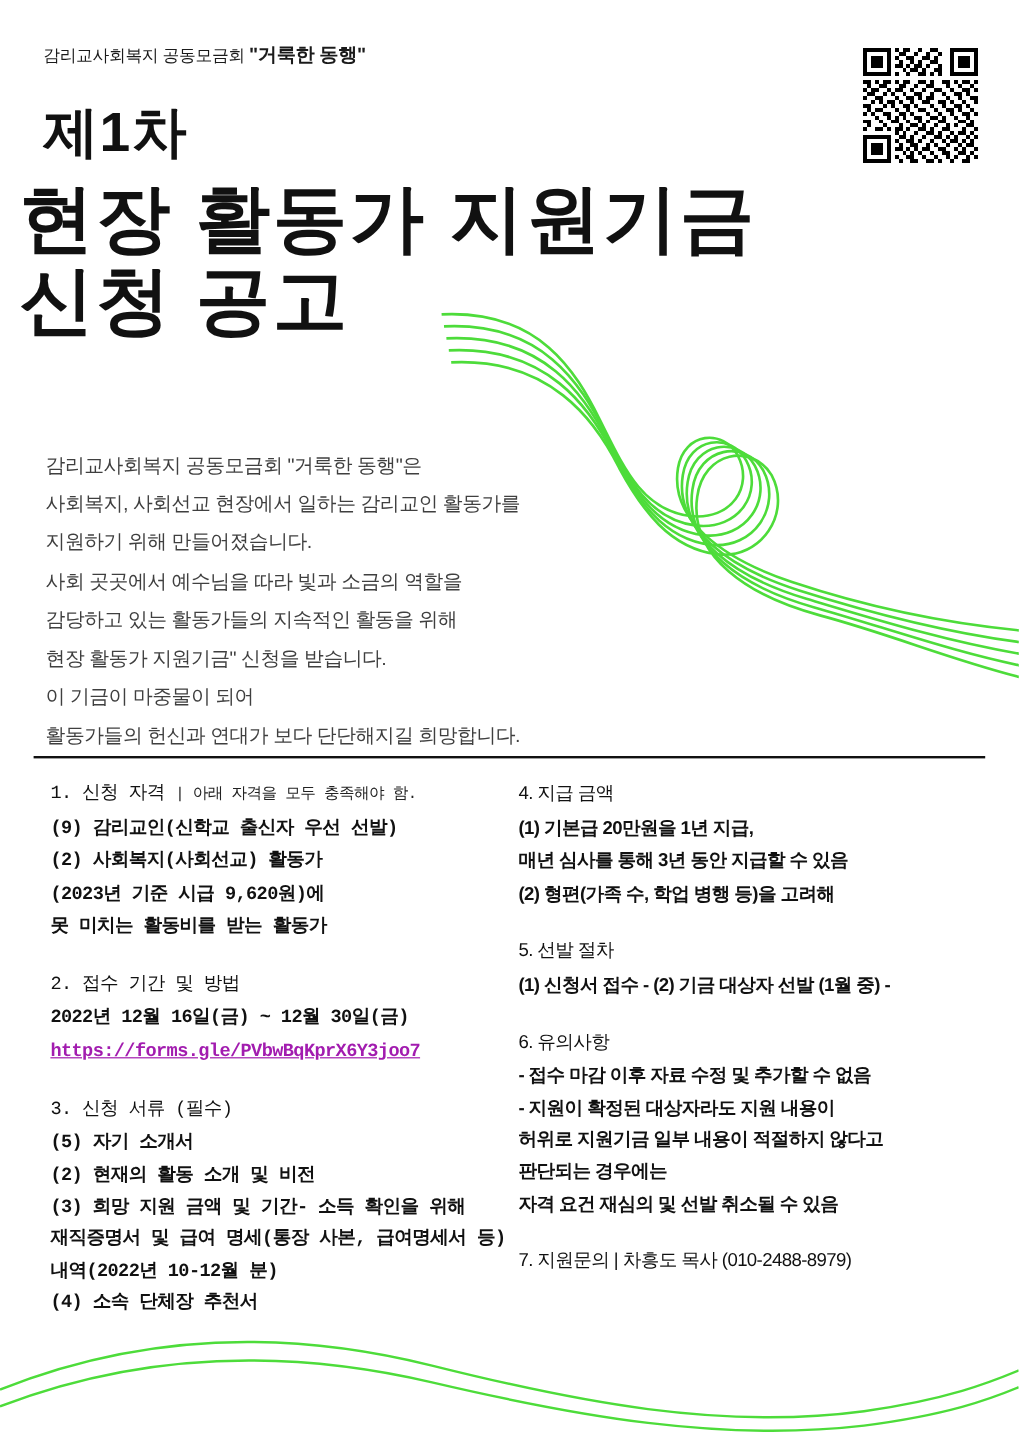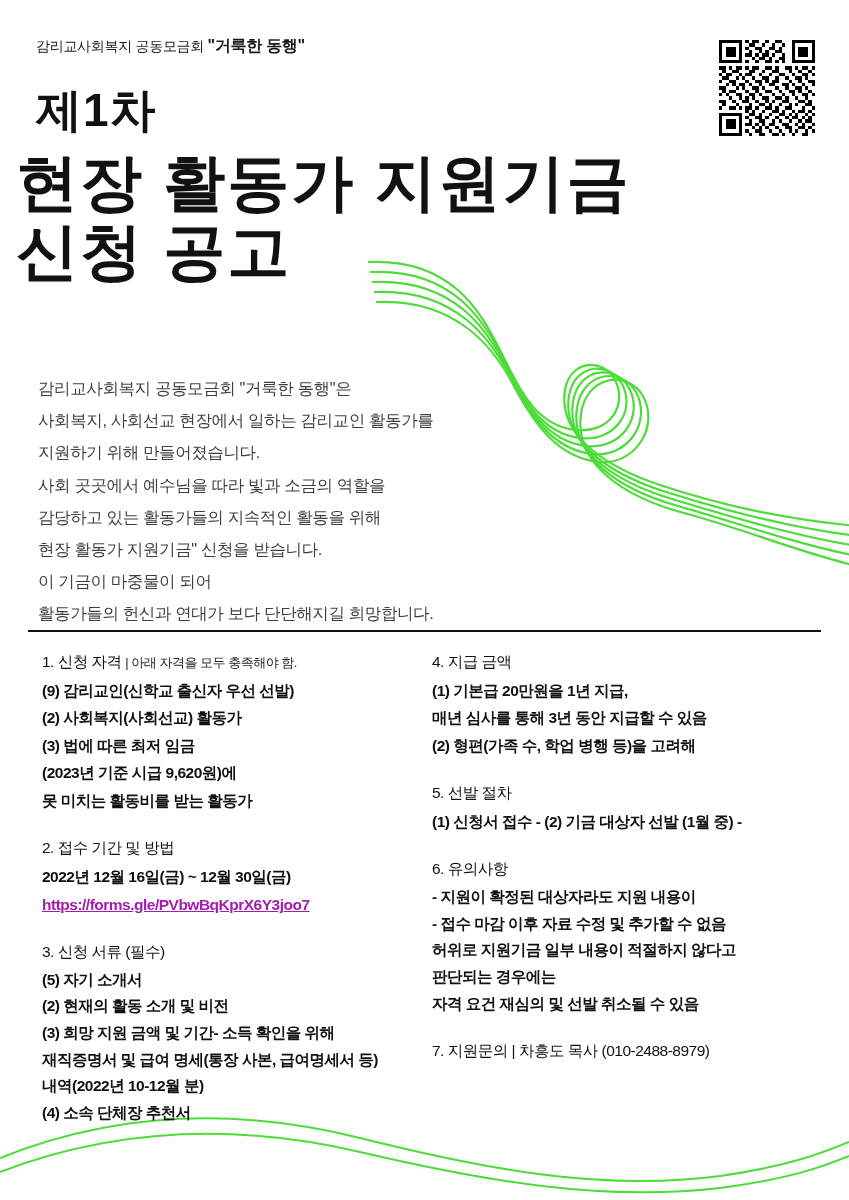--- a/index.html
+++ b/index.html
@@ -111,21 +111,21 @@
 
   
   .col {
     position: absolute;
     top: 648px;
     font-size: 15.5px;
     line-height: 1.78;
     letter-spacing: -0.5px;
     color: #111111;
   }
-  .col-left { left: 42px; width: 390px; }
+  .col-left { left: 42px; width: 390px; font-family: Liberation Mono, monospace; }
   .col-right { left: 432px; width: 400px; }
 
   .blk { margin-bottom: 20px; }
   .blk:last-child { margin-bottom: 0; }
 
   .blk-head {
     font-size: 15.5px;
     font-weight: normal;
     margin-bottom: 1px;
   }
@@ -424,21 +424,20 @@
     <div class="divider"></div>
 
     <div class="col col-left">
 
       <div class="blk">
         <div class="blk-head">
           <span>1. 신청 자격 </span><span class="sub">| 아래 자격을 모두 충족해야 함.</span>
         </div>
         <div class="line">(9) 감리교인(신학교 출신자 우선 선발)</div>
         <div class="line">(2) 사회복지(사회선교) 활동가</div>
-        <div class="line">(3) 법에 따른 최저 임금</div>
         <div class="line">(2023년 기준 시급 9,620원)에</div>
         <div class="line">못 미치는 활동비를 받는 활동가</div>
       </div>
 
       <div class="blk">
         <div class="blk-head">2. 접수 기간 및 방법</div>
         <div class="line">2022년 12월 16일(금) ~ 12월 30일(금)</div>
         <a class="link" href="#">https://forms.gle/PVbwBqKprX6Y3joo7</a>
       </div>
 
@@ -463,22 +462,22 @@
         <div class="line">(2) 형편(가족 수, 학업 병행 등)을 고려해</div>
       </div>
 
       <div class="blk">
         <div class="blk-head">5. 선발 절차</div>
         <div class="line">(1) 신청서 접수 - (2) 기금 대상자 선발 (1월 중) -</div>
       </div>
 
       <div class="blk">
         <div class="blk-head">6. 유의사항</div>
+        <div class="line tight">- 접수 마감 이후 자료 수정 및 추가할 수 없음</div>
         <div class="line tight">-  지원이 확정된 대상자라도 지원 내용이</div>
-        <div class="line tight">- 접수 마감 이후 자료 수정 및 추가할 수 없음</div>
         <div class="line tight">허위로 지원기금 일부 내용이 적절하지 않다고</div>
         <div class="line tight">판단되는 경우에는</div>
         <div class="line tight">자격 요건 재심의 및 선발 취소될 수 있음</div>
       </div>
 
       <div class="blk">
         <div class="blk-head">
           <span>7. 지원문의 </span><span>| 차흥도 목사 (010-2488-8979)</span>
         </div>
       </div>

